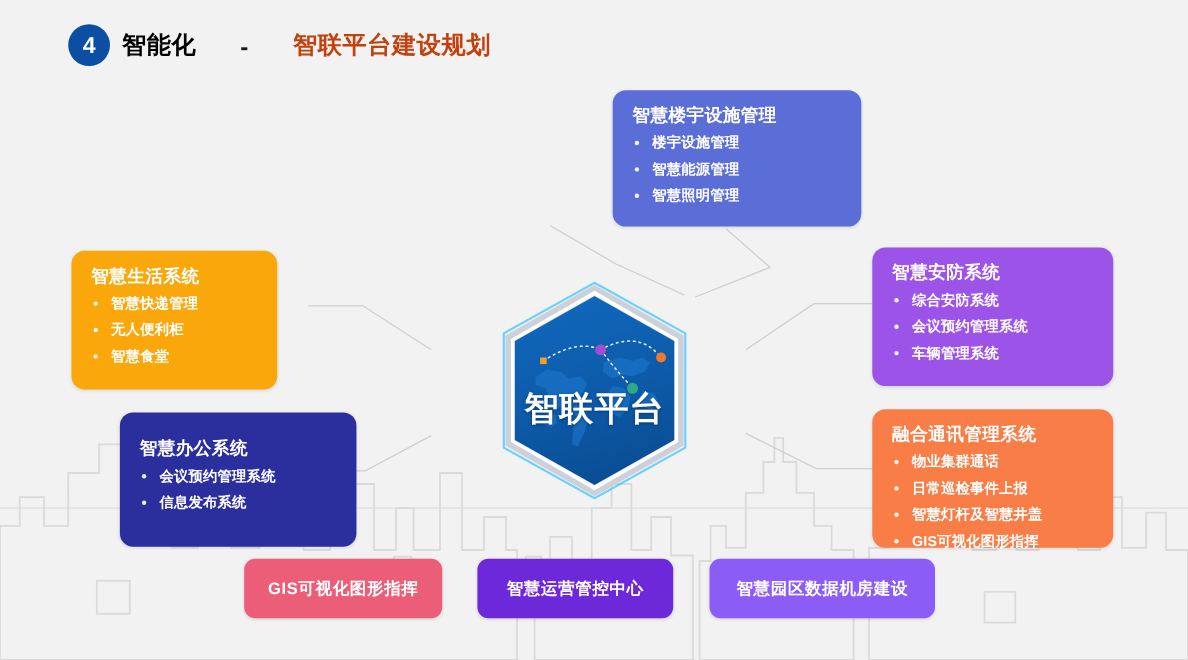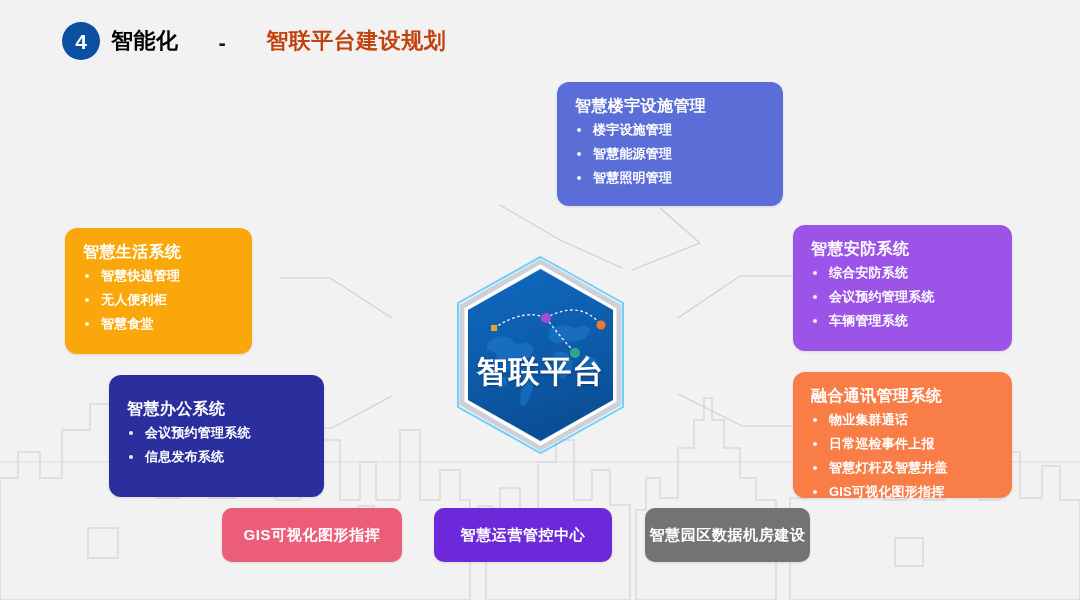--- a/index.html
+++ b/index.html
@@ -146,21 +146,21 @@
     align-items: center;
     justify-content: center;
     font-size: 15px;
     font-weight: bold;
     letter-spacing: 0.6px;
     z-index: 30;
     box-shadow: 0 1px 3px rgba(0,0,0,0.10);
   }
   #pill-rfid   { left: 222px; top: 508px; width: 180px; background: #ec5e78; }
   #pill-ops    { left: 434px; top: 508px; width: 178px; background: #6d28d9; }
-  #pill-datacenter { left: 645px; top: 508px; width: 165px; background: #737373; text-align: right; }
+  #pill-datacenter { left: 645px; top: 508px; width: 205px; background: #8b5cf6; text-align: right; }
 
   
   #hex-core {
     position: absolute;
     left: 453px;
     top: 255px;
     width: 175px;
     height: 200px;
     z-index: 25;
   }

